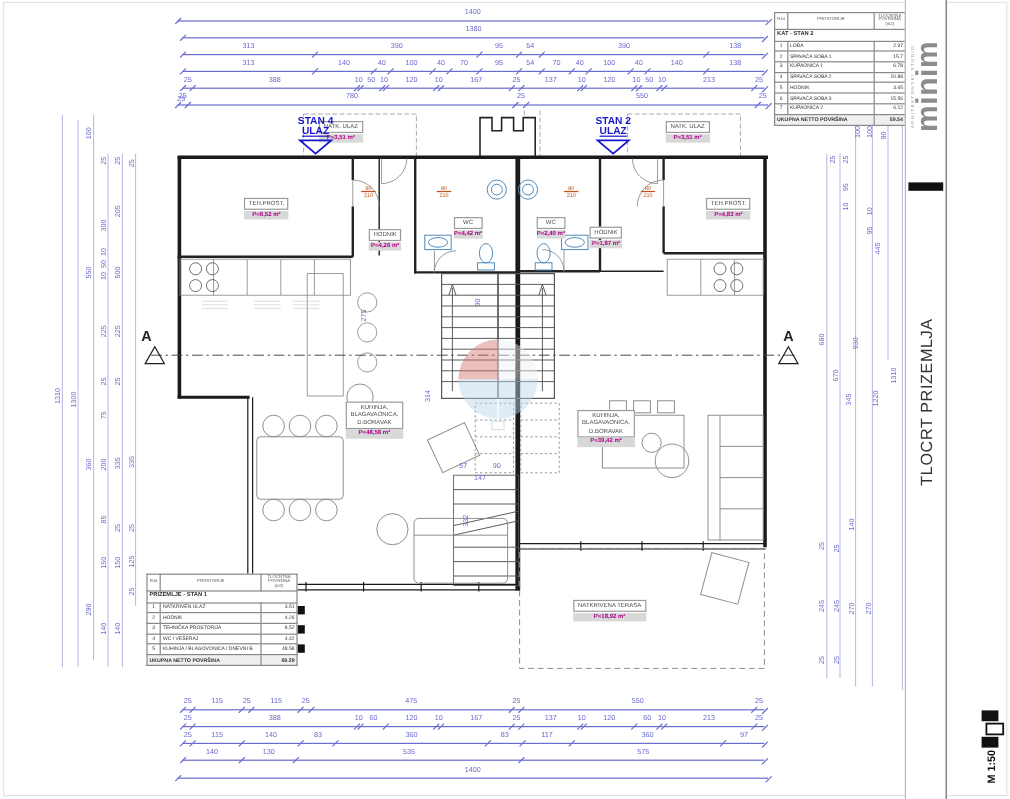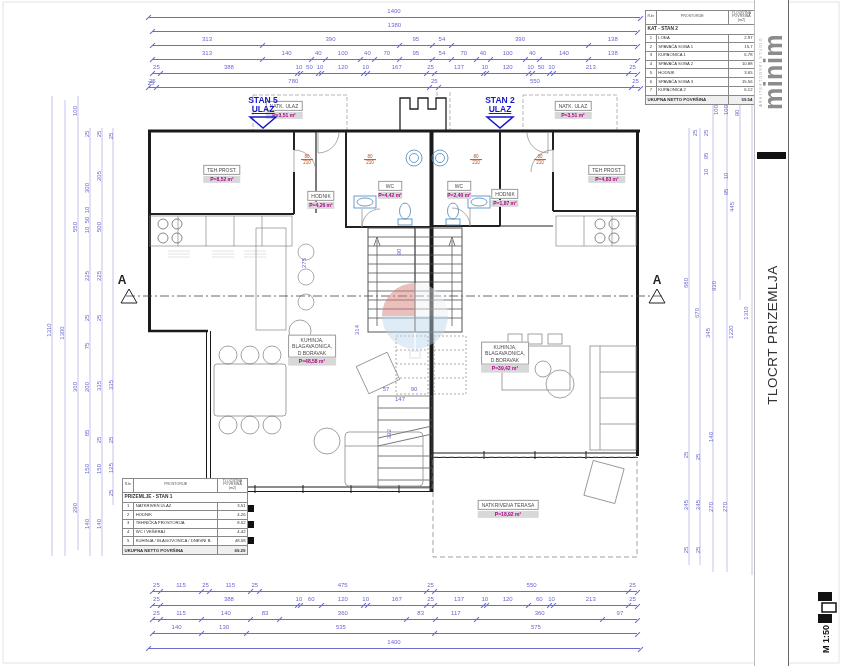--- a/index.html
+++ b/index.html
@@ -698,27 +698,27 @@
         <div>210</div>
       </div>
       <div class="door" style="left: 540px; top: 160px;">
         <div>80</div>
         <div class="bar"></div>
         <div>210</div>
       </div>
     </div>
   <div id="entries">
       <div class="entry" style="left: 263px; top: 96px;">
-        <div>STAN 5</div>
+        <div>STAN 4</div>
         <div class="sub">ULAZ</div>
         <svg width="30" height="15">
           <polygon points="2,2 28,2 15,13" fill="none" stroke="#1717cc" stroke-width="1.5"></polygon>
         </svg>
       </div>
-      <div class="entry" style="left: 500px; top: 96px; text-align: center;">
+      <div class="entry" style="left: 511px; top: 96px; text-align: center;">
         <div>STAN 2</div>
         <div class="sub">ULAZ</div>
         <svg width="30" height="15">
           <polygon points="2,2 28,2 15,13" fill="none" stroke="#1717cc" stroke-width="1.5"></polygon>
         </svg>
       </div>
     </div>
   <div id="sections">
       <span class="secA" style="left: 122px; top: 280px;">A</span>
       <span class="secA" style="left: 657px; top: 280px;">A</span>

